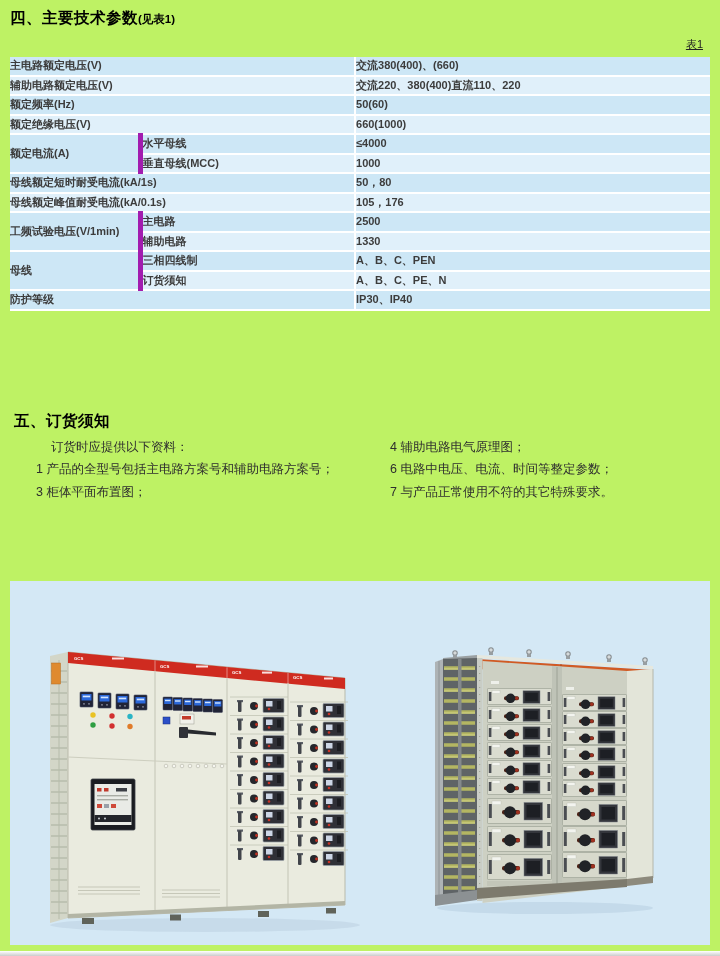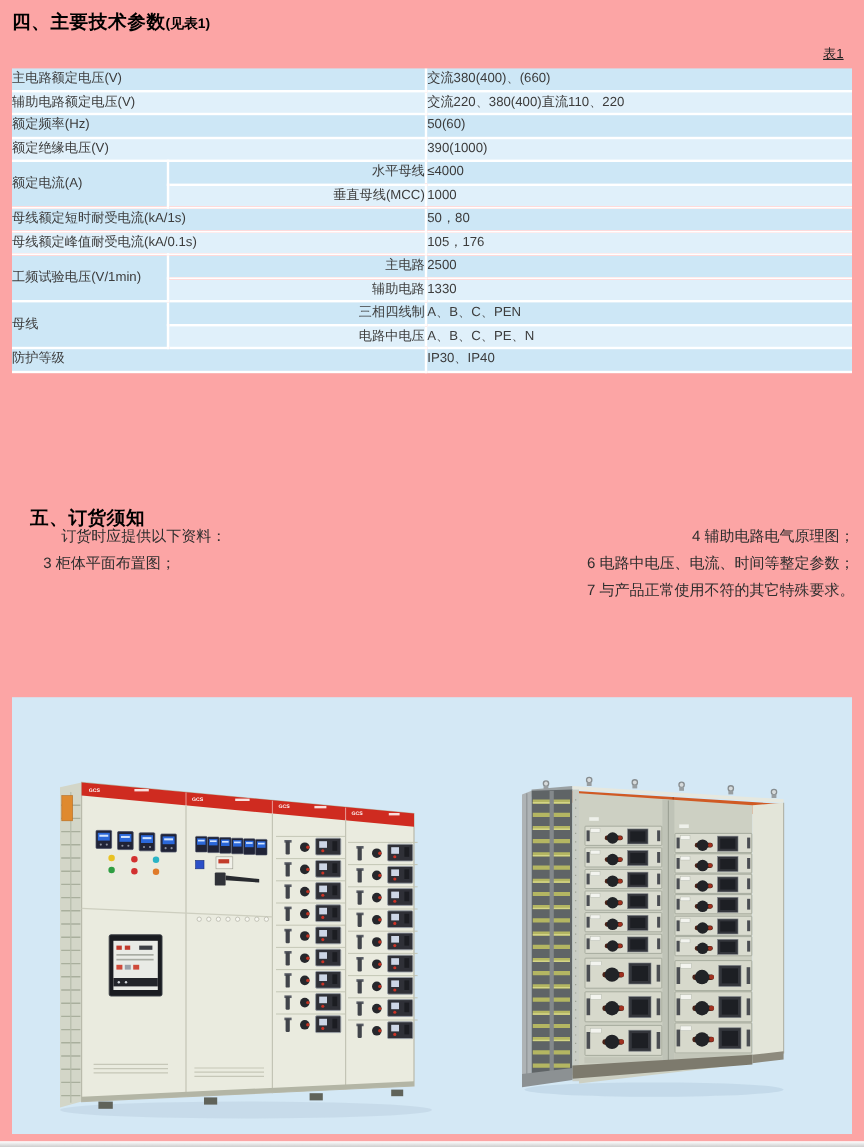--- a/index.html
+++ b/index.html
@@ -1,35 +1,35 @@
 <!DOCTYPE html>
 <html><head>
 <meta charset="utf-8">
 <style>
   html,body{margin:0;padding:0;background:#fff;}
   body{font-family:"Liberation Sans","DejaVu Sans",sans-serif;}
-  #page{position:relative;width:720px;height:956px;background:#fca5a5;overflow:hidden;}
+  #page{position:relative;width:720px;height:956px;background:#bef264;overflow:hidden;}
 
   .sec-title{position:absolute;left:10px;top:8px;margin:0;font-size:15.5px;font-weight:bold;color:#000;letter-spacing:.5px;white-space:nowrap;}
   .sec-title .note{font-size:11.5px;letter-spacing:0;}
   .table-tag{position:absolute;right:17px;top:37px;font-size:11px;color:#222;text-decoration:underline;}
 
-  table.spec{position:absolute;left:10px;top:57px;width:700px;border-collapse:collapse;table-layout:fixed;}
+  table.spec{position:absolute;left:10px;top:57px;width:700px;border-collapse:collapse;table-layout:fixed;font-weight:bold;}
   table.spec td{font-size:11px;color:#3c3c3c;height:17.5px;border-bottom:2px solid #fff;vertical-align:middle;padding:0;line-height:1;white-space:nowrap;overflow:hidden;}
   table.spec tr:nth-child(odd) td{background:#cde7f6;}
   table.spec tr:nth-child(even) td{background:#e0f0fa;}
   table.spec td.pin{background:#cde7f6 !important;margin-top:33px;}
   td.c1{padding-left:27px;}
-  td.c2{padding-left:10px;border-left:2px solid #a21caf;text-align:right;}
+  td.c2{padding-left:10px;border-left:5px solid #a21caf;}
   td.val{padding-left:6px;border-left:2px solid #fff;}
 
-  .sec5-title{position:absolute;left:10px;top:407px;margin:15px;font-size:15.5px;font-weight:bold;color:#000;letter-spacing:.5px;text-align:right;}
+  .sec5-title{position:absolute;left:10px;top:407px;margin:4px;font-size:15.5px;font-weight:bold;color:#000;letter-spacing:.5px;text-align:right;}
   .order-col{position:absolute;top:436px;font-size:12.5px;color:#2e2e2e;line-height:22.4px;white-space:nowrap;}
   .order-left{left:36px;width:360px;}
-  .order-right{left:390px;width:322px;text-align:right;}
+  .order-right{left:390px;width:322px;}
   .order-left .intro{padding-left:15px;}
 
   .photo{position:absolute;left:10px;top:581px;width:700px;height:364px;background:#d4e8f5;}
   .cab-left{position:absolute;left:20px;top:54px;}
   .cab-right{position:absolute;left:415px;top:57px;}
   svg text{font-family:"Liberation Sans","DejaVu Sans",sans-serif;font-weight:bold;}
 
   .page-edge{position:absolute;left:0;right:0;bottom:0;height:5px;background:linear-gradient(#ffffff,#cccccc);}
 </style>
 </head>
@@ -55,21 +55,21 @@
     <tr>
       <td class="c1" colspan="2" style="border-right:2px solid #fff">辅助电路额定电压(V)</td>
       <td class="val">交流220、380(400)直流110、220</td>
     </tr>
     <tr>
       <td class="c1" colspan="2" style="border-right:2px solid #fff">额定频率(Hz)</td>
       <td class="val">50(60)</td>
     </tr>
     <tr>
       <td class="c1" colspan="2" style="border-right:2px solid #fff">额定绝缘电压(V)</td>
-      <td class="val">390(1000)</td>
+      <td class="val">660(1000)</td>
     </tr>
     <tr>
       <td class="c1 pin" rowspan="2" style="border-right:2px solid #fff">额定电流(A)</td>
       <td class="c2">水平母线</td>
       <td class="val">≤4000</td>
     </tr>
     <tr>
       <td class="c2">垂直母线(MCC)</td>
       <td class="val">1000</td>
     </tr>
@@ -89,34 +89,35 @@
     <tr>
       <td class="c2">辅助电路</td>
       <td class="val">1330</td>
     </tr>
     <tr>
       <td class="c1 pin" rowspan="2" style="border-right:2px solid #fff">母线</td>
       <td class="c2">三相四线制</td>
       <td class="val">A、B、C、PEN</td>
     </tr>
     <tr>
-      <td class="c2">电路中电压</td>
+      <td class="c2">订货须知</td>
       <td class="val">A、B、C、PE、N</td>
     </tr>
     <tr>
       <td class="c1" colspan="2" style="border-right:2px solid #fff">防护等级</td>
       <td class="val">IP30、IP40</td>
     </tr>
   </tbody>
     </table>
 
   <h2 class="sec5-title">五、订货须知</h2>
 
   <div class="order-col order-left">
     <div class="intro">订货时应提供以下资料：</div>
+    <div>1 产品的全型号包括主电路方案号和辅助电路方案号；</div>
     <div>3 柜体平面布置图；</div>
   </div>
   <div class="order-col order-right">
     <div>4 辅助电路电气原理图；</div>
     <div>6 电路中电压、电流、时间等整定参数；</div>
     <div>7 与产品正常使用不符的其它特殊要求。</div>
   </div>
 
   <div class="photo">
 

